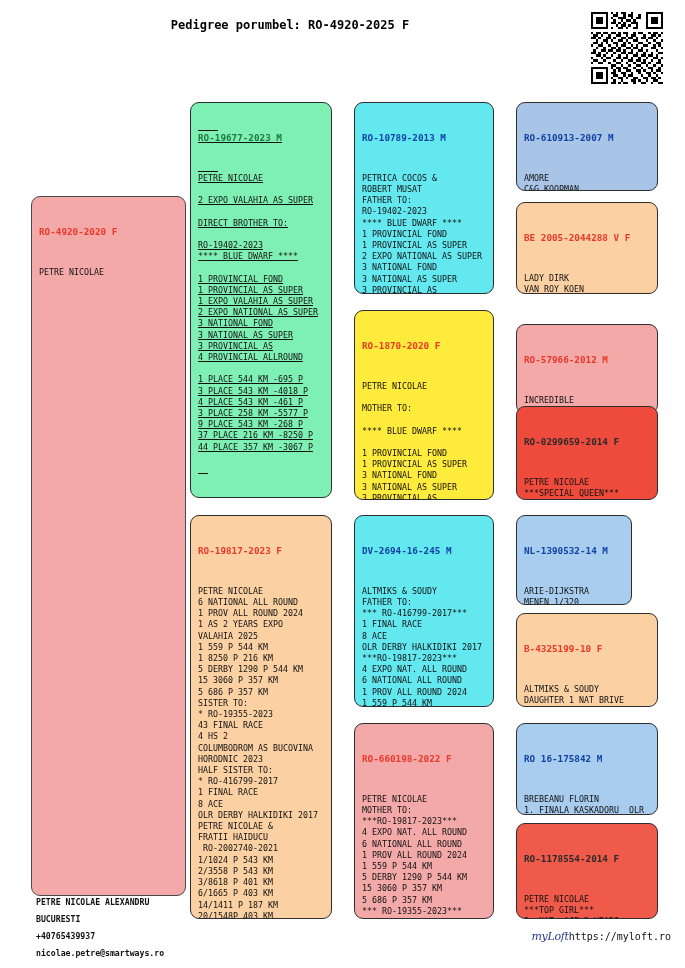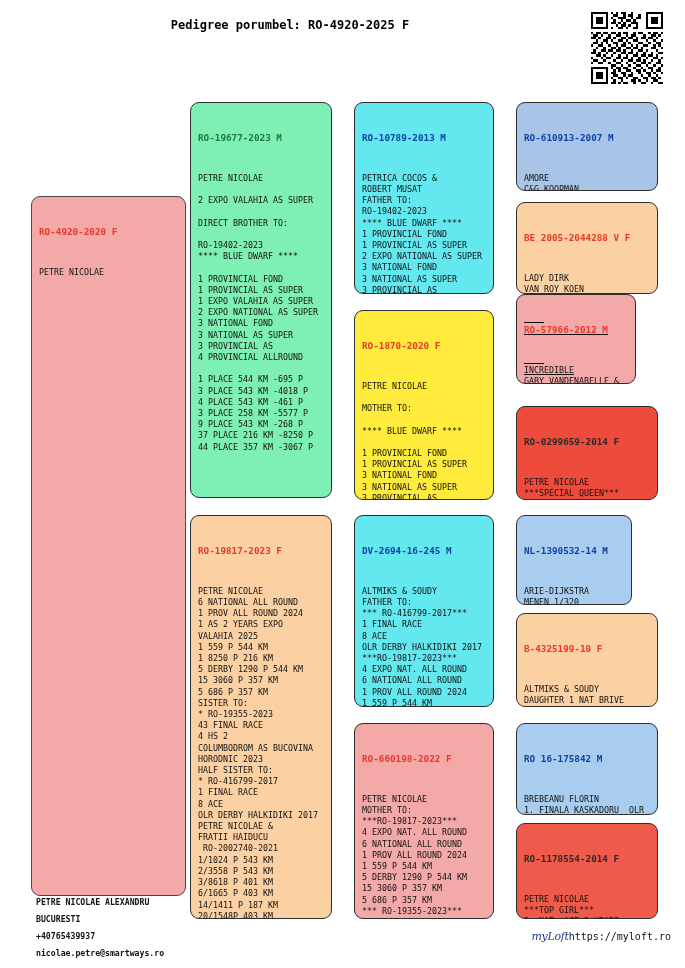--- a/index.html
+++ b/index.html
@@ -349,21 +349,21 @@
         <rect x="27" y="28" width="2" height="1"></rect>
       </g>
     </svg>
   </div>
 
   <div class="card c-pink" style="left:31px; top:196px; width:155px; height:700px;">
     <div class="hdr hdr-red">RO-4920-2020 F</div>
     <div class="body">PETRE NICOLAE</div>
   </div>
 
-  <div class="card c-green" style="left:190px; top:102px; width:142px; height:396px;">
+  <div class="card c-green" style="left:190px; top:102px; width:142px; height:396px;text-decoration:underline;">
     <div class="hdr hdr-dgrn">RO-19677-2023 M</div>
     <div class="body">PETRE NICOLAE
 
 2 EXPO VALAHIA AS SUPER
 
 DIRECT BROTHER TO:
 
 RO-19402-2023
 **** BLUE DWARF ****
 
@@ -499,21 +499,21 @@
 C&amp;G KOOPMAN</div>
   </div>
 
   <div class="card c-orange" style="left:516px; top:202px; width:142px; height:92px;">
     <div class="hdr hdr-ored">BE 2005-2044288 V F</div>
     <div class="body">LADY DIRK
 VAN ROY KOEN
 C&amp;G KOOPMAN</div>
   </div>
 
-  <div class="card c-salmon" style="left:516px; top:294px; width:120px; height:90px;text-decoration:underline;">
+  <div class="card c-salmon" style="left:516px; top:324px; width:142px; height:90px;">
     <div class="hdr hdr-ored">RO-57966-2012 M</div>
     <div class="body">INCREDIBLE
 GABY VANDENABELLE &amp;
 FREDDY VANDENHEEDE
 PETRICA COCOS &amp; ROBERT
 MUSAT
 TOP BREEDER!!!</div>
   </div>
 
   <div class="card c-red" style="left:516px; top:406px; width:142px; height:94px;">

